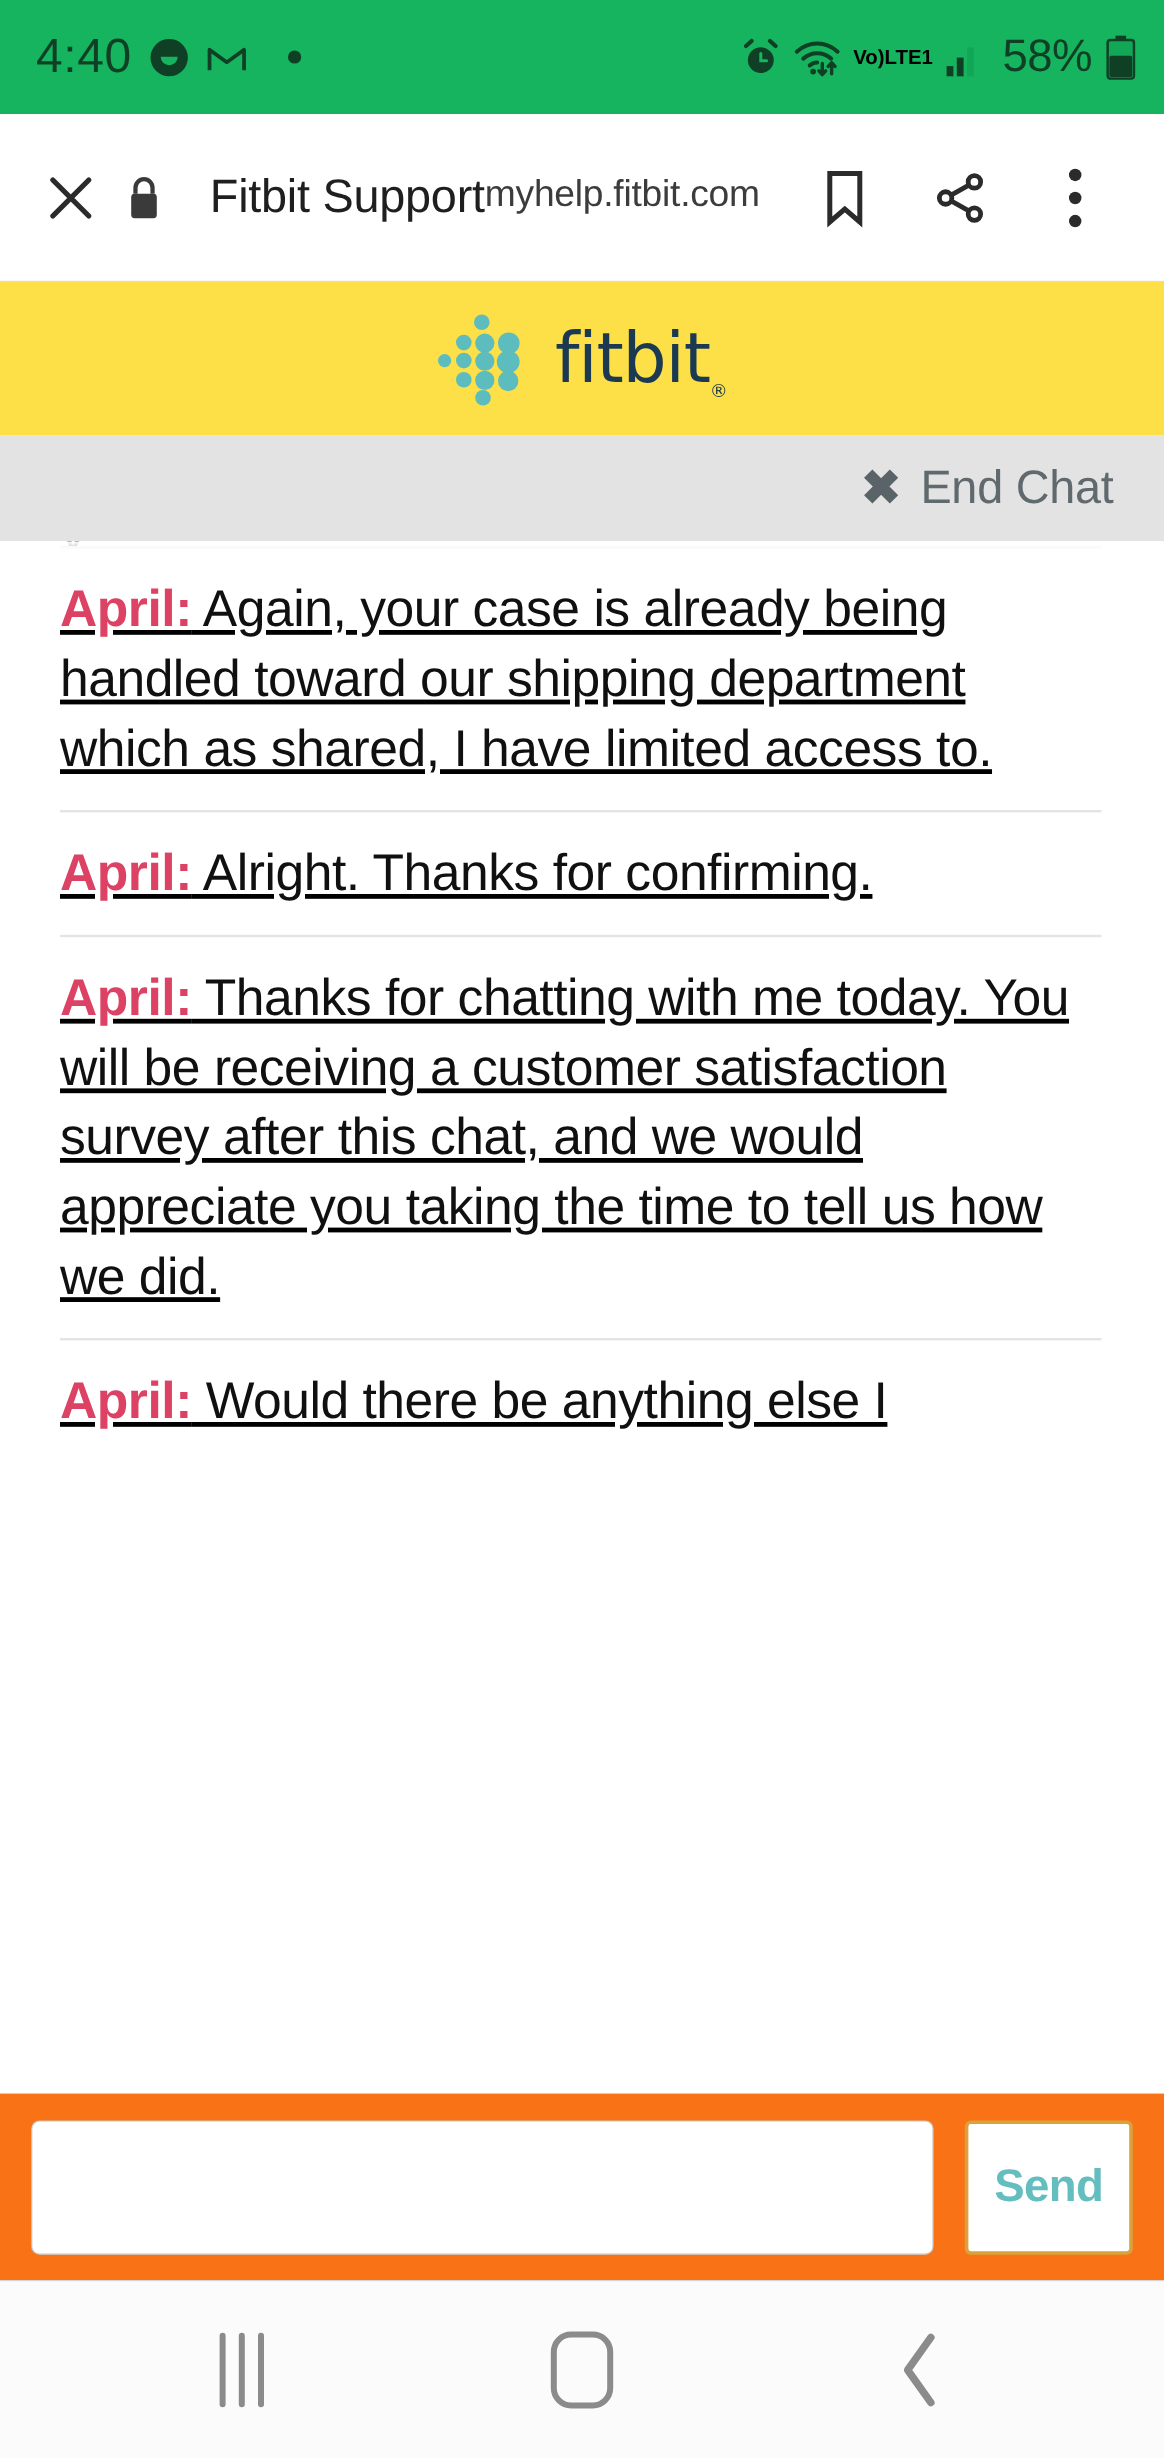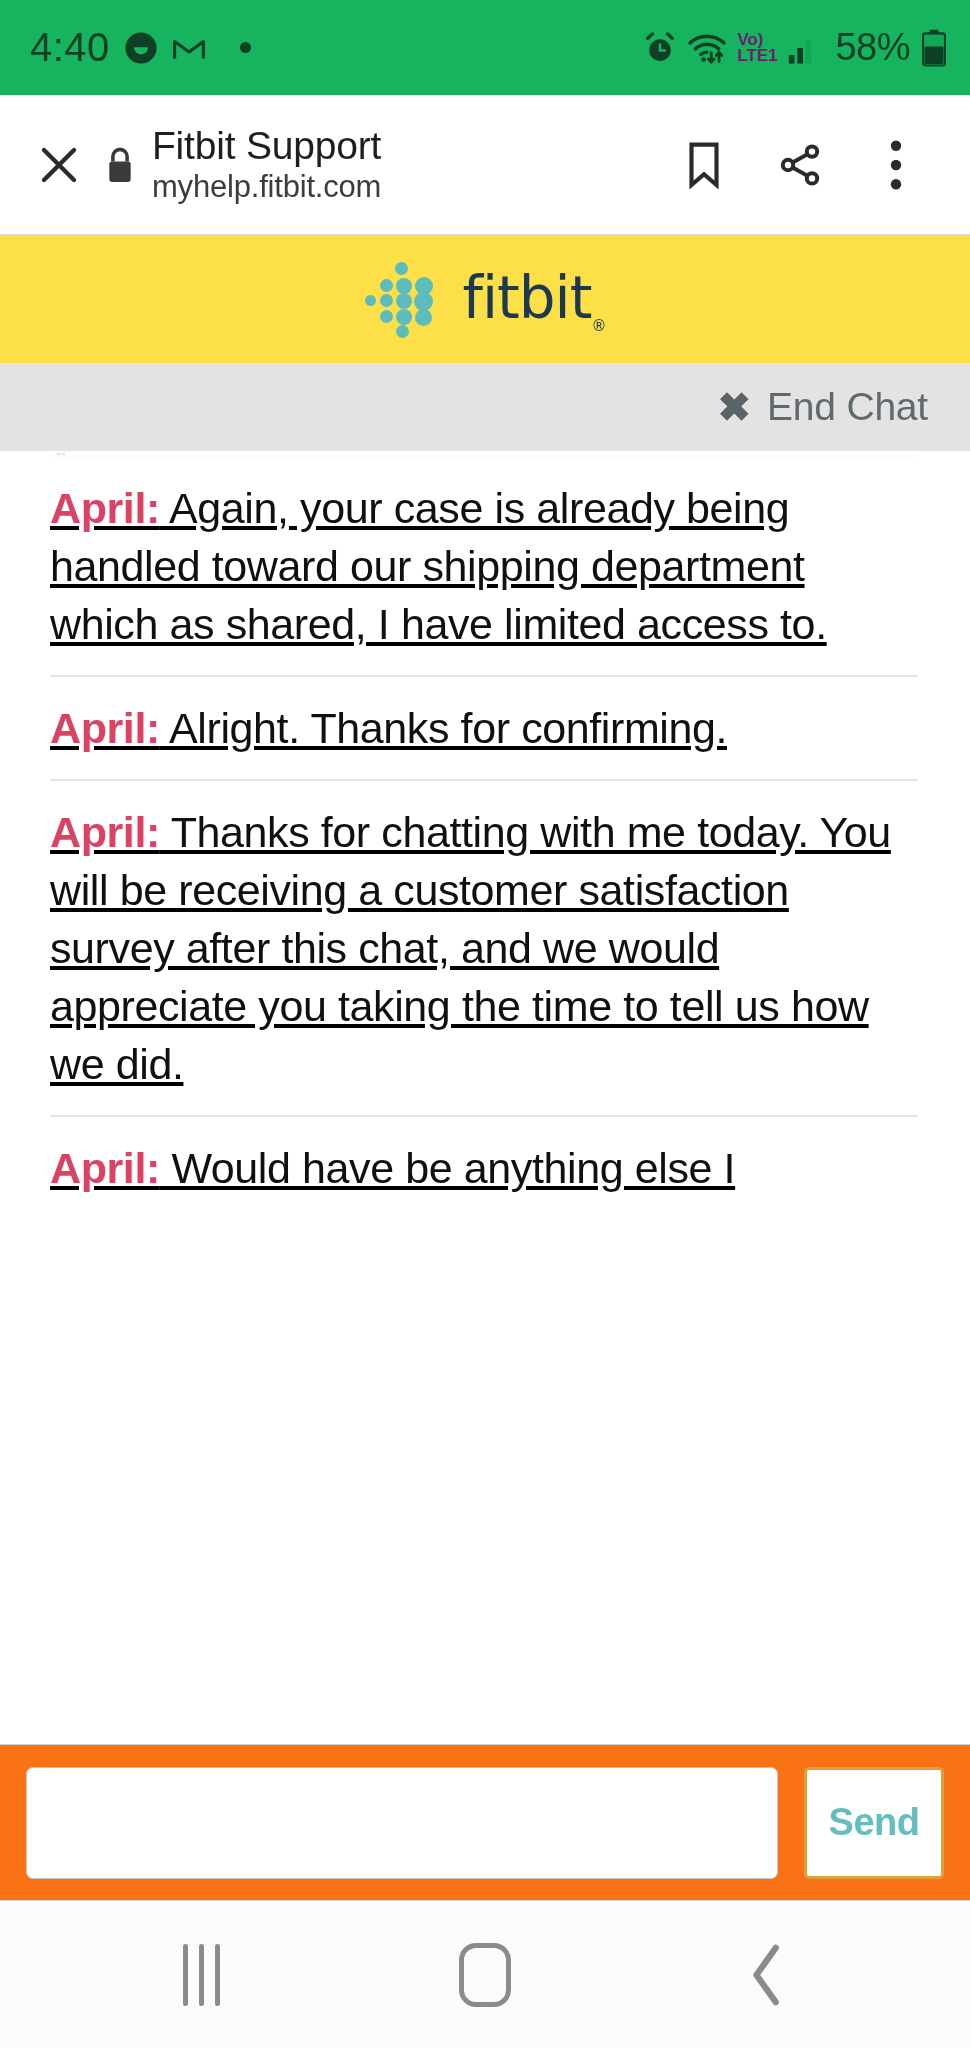--- a/index.html
+++ b/index.html
@@ -35,21 +35,21 @@
     height:140px;
     background:#ffffff;
     display:flex;
     align-items:center;
     padding:0 26px;
     flex:0 0 auto;
     border-bottom:1px solid #dcdcdc;
   }
   .bb-close { width:66px; display:flex; justify-content:center; align-items:center; }
   .bb-lock { width:56px; display:flex; justify-content:center; align-items:center; }
-  .bb-titles { flex:1; display:flex; flex-direction:column; justify-content:center; padding-left:4px; }
+  .bb-titles { flex:1; display:flex; flex-direction:row; justify-content:center; padding-left:4px; }
   .bb-title { font-size:39px; color:#1f1f1f; line-height:1.12; letter-spacing:-0.2px; }
   .bb-url { font-size:31px; color:#3c3c3c; line-height:1.2; letter-spacing:-0.2px; }
   .bb-actions { display:flex; align-items:center; gap:0px; }
   .bb-btn { width:96px; height:96px; display:flex; align-items:center; justify-content:center; }
 
   
   .logo-strip {
     flex:0 0 auto;
     height:128px;
     background:#fde047;
@@ -186,21 +186,21 @@
       <span class="ico">
         <svg width="40" height="34" viewBox="0 0 28 24">
           <path d="M2 8.5C5.5 5.3 9.6 3.7 14 3.7s8.5 1.6 12 4.8" stroke="#0f3f25" stroke-width="2.4" fill="none" stroke-linecap="round"></path>
           <path d="M5.8 12.6C8.2 10.5 11 9.4 14 9.4s5.8 1.1 8.2 3.2" stroke="#0f3f25" stroke-width="2.4" fill="none" stroke-linecap="round"></path>
           <path d="M9.6 16.6c1.3-1.1 2.8-1.7 4.4-1.7" stroke="#0f3f25" stroke-width="2.4" fill="none" stroke-linecap="round"></path>
           <circle cx="11.6" cy="20.2" r="1.7" fill="#0f3f25"></circle>
           <path d="M17 22V15.5M17 22l-2-2.2M17 22l2-2.2" stroke="#0f3f25" stroke-width="2" fill="none" stroke-linecap="round"></path>
           <path d="M22.5 15v6.5M22.5 15l-2 2.2M22.5 15l2 2.2" stroke="#0f3f25" stroke-width="2" fill="none" stroke-linecap="round"></path>
         </svg>
       </span>
-      <span class="ico" style="display:flex;flex-direction:column;line-height:0.92;font-size:17px;font-weight:bold;color:#701a75;text-align:left;">
+      <span class="ico" style="display:flex;line-height:0.92;font-size:17px;font-weight:bold;color:#000000;text-align:left;">
         <span>Vo)</span>
         <span>LTE1</span>
       </span>
       <span class="ico">
         <svg width="32" height="34" viewBox="0 0 22 24">
           <rect x="1" y="17" width="4" height="6" fill="#0f3f25"></rect>
           <rect x="7" y="12" width="4" height="11" fill="#0f3f25"></rect>
           <rect x="13" y="6" width="4" height="17" fill="#11a757"></rect>
           <rect x="19" y="1" width="0" height="22" fill="#11a757"></rect>
         </svg>
@@ -293,21 +293,21 @@
 
       <div class="msg">
         <span class="who who-april">April:</span><span> Alright. Thanks for confirming.</span>
       </div>
 
       <div class="msg">
         <span class="who who-april">April:</span><span> Thanks for chatting with me today. You will be receiving a customer satisfaction survey after this chat, and we would appreciate you taking the time to tell us how we did.</span>
       </div>
 
       <div class="msg">
-        <span class="who who-april">April:</span><span> Would have be anything else I</span>
+        <span class="who who-april">April:</span><span> Would there be anything else I</span>
       </div>
     </div>
     <div class="fade-top"></div>
   </div>
 
   <div class="input-bar">
     <input class="chat-input" type="text" value="" placeholder="" style="">
     <button class="send-btn">Send</button>
   </div>
 

